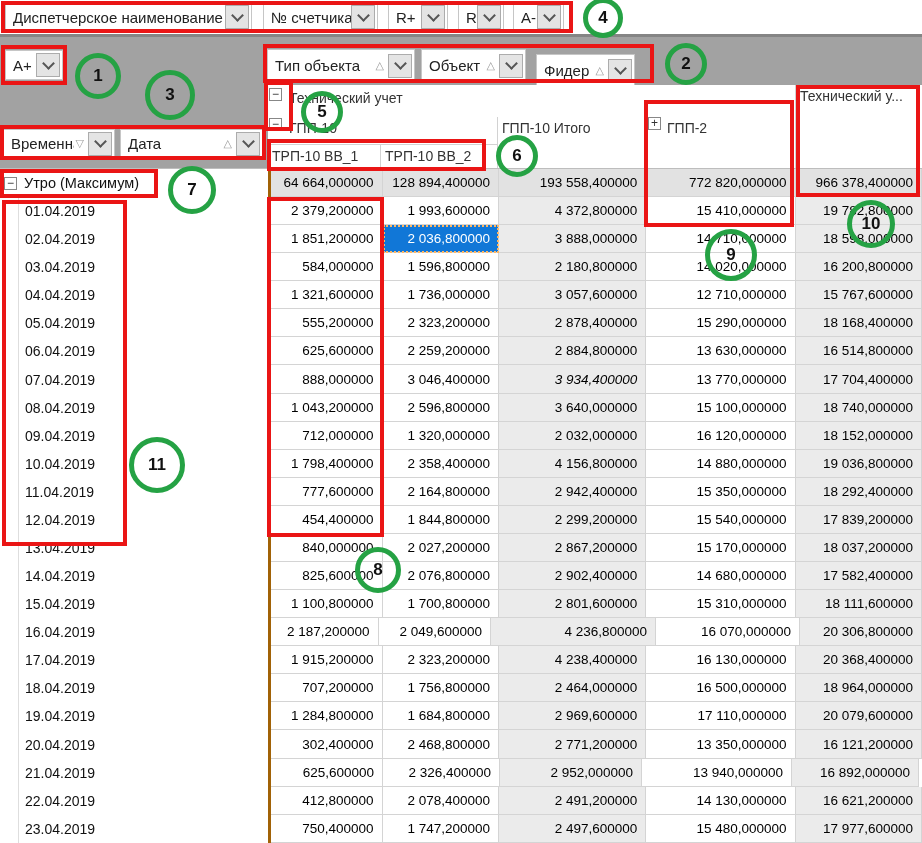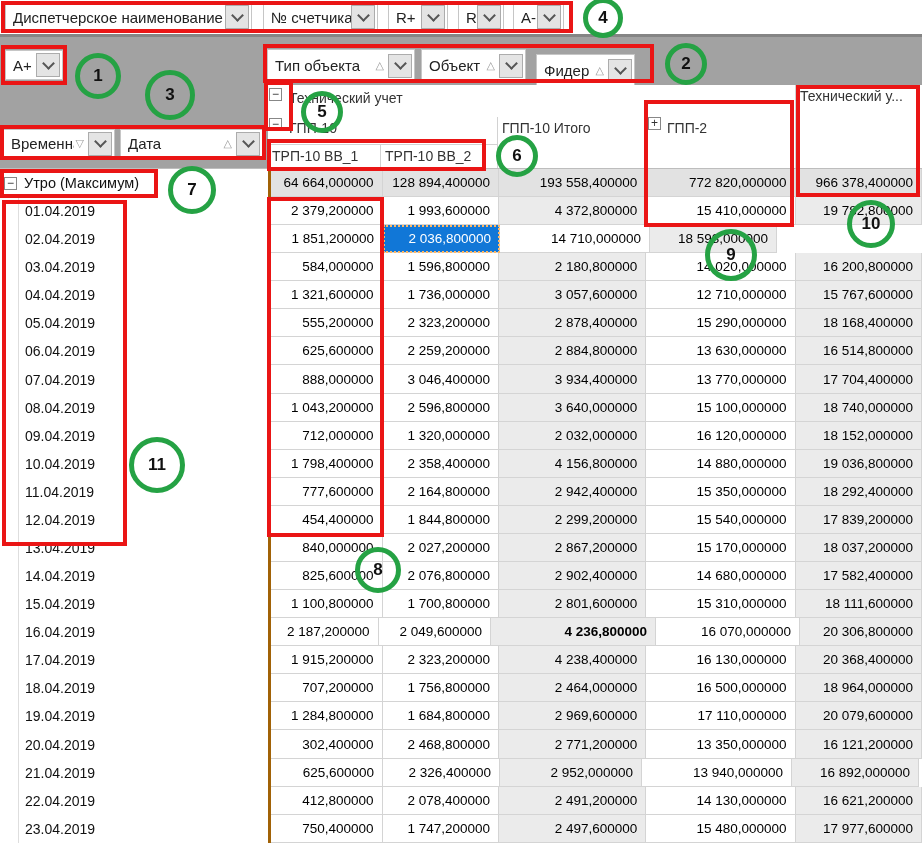--- a/index.html
+++ b/index.html
@@ -239,20 +239,21 @@
         <div class="drow">
           <div class="cell" style="width: 112px;">2 379,200000</div>
           <div class="cell" style="width: 117px;">1 993,600000</div>
           <div class="cell shade" style="width: 148px;">4 372,800000</div>
           <div class="cell" style="width: 150px;">15 410,000000</div>
           <div class="cell shade" style="width: 127px;">19 782,800000</div>
         </div>
         <div class="drow">
           <div class="cell" style="width: 112px;">1 851,200000</div>
           <div class="cell selected" style="width: 117px;">2 036,800000</div>
+          <div class="cell shade" style="width: 148px;">3 888,000000</div>
           <div class="cell" style="width: 150px;">14 710,000000</div>
           <div class="cell shade" style="width: 127px;">18 598,000000</div>
         </div>
         <div class="drow">
           <div class="cell" style="width: 112px;">584,000000</div>
           <div class="cell" style="width: 117px;">1 596,800000</div>
           <div class="cell shade" style="width: 148px;">2 180,800000</div>
           <div class="cell" style="width: 150px;">14 020,000000</div>
           <div class="cell shade" style="width: 127px;">16 200,800000</div>
         </div>
@@ -273,21 +274,21 @@
         <div class="drow">
           <div class="cell" style="width: 112px;">625,600000</div>
           <div class="cell" style="width: 117px;">2 259,200000</div>
           <div class="cell shade" style="width: 148px;">2 884,800000</div>
           <div class="cell" style="width: 150px;">13 630,000000</div>
           <div class="cell shade" style="width: 127px;">16 514,800000</div>
         </div>
         <div class="drow">
           <div class="cell" style="width: 112px;">888,000000</div>
           <div class="cell" style="width: 117px;">3 046,400000</div>
-          <div class="cell shade" style="width: 148px;">3 934,400000</div>
+          <div class="cell shade" style="width: 148px; font-style: italic;">3 934,400000</div>
           <div class="cell" style="width: 150px;">13 770,000000</div>
           <div class="cell shade" style="width: 127px;">17 704,400000</div>
         </div>
         <div class="drow">
           <div class="cell" style="width: 112px;">1 043,200000</div>
           <div class="cell" style="width: 117px;">2 596,800000</div>
           <div class="cell shade" style="width: 148px;">3 640,000000</div>
           <div class="cell" style="width: 150px;">15 100,000000</div>
           <div class="cell shade" style="width: 127px;">18 740,000000</div>
         </div>
@@ -336,21 +337,21 @@
         <div class="drow">
           <div class="cell" style="width: 112px;">1 100,800000</div>
           <div class="cell" style="width: 117px;">1 700,800000</div>
           <div class="cell shade" style="width: 148px;">2 801,600000</div>
           <div class="cell" style="width: 150px;">15 310,000000</div>
           <div class="cell shade" style="width: 127px;">18 111,600000</div>
         </div>
         <div class="drow">
           <div class="cell" style="width: 112px;">2 187,200000</div>
           <div class="cell" style="width: 117px;">2 049,600000</div>
-          <div class="cell shade" style="width: 172px; font-weight: bold;">4 236,800000</div>
+          <div class="cell shade" style="width: 172px;">4 236,800000</div>
           <div class="cell" style="width: 150px;">16 070,000000</div>
           <div class="cell shade" style="width: 127px;">20 306,800000</div>
         </div>
         <div class="drow">
           <div class="cell" style="width: 112px;">1 915,200000</div>
           <div class="cell" style="width: 117px;">2 323,200000</div>
           <div class="cell shade" style="width: 148px;">4 238,400000</div>
           <div class="cell" style="width: 150px;">16 130,000000</div>
           <div class="cell shade" style="width: 127px;">20 368,400000</div>
         </div>

